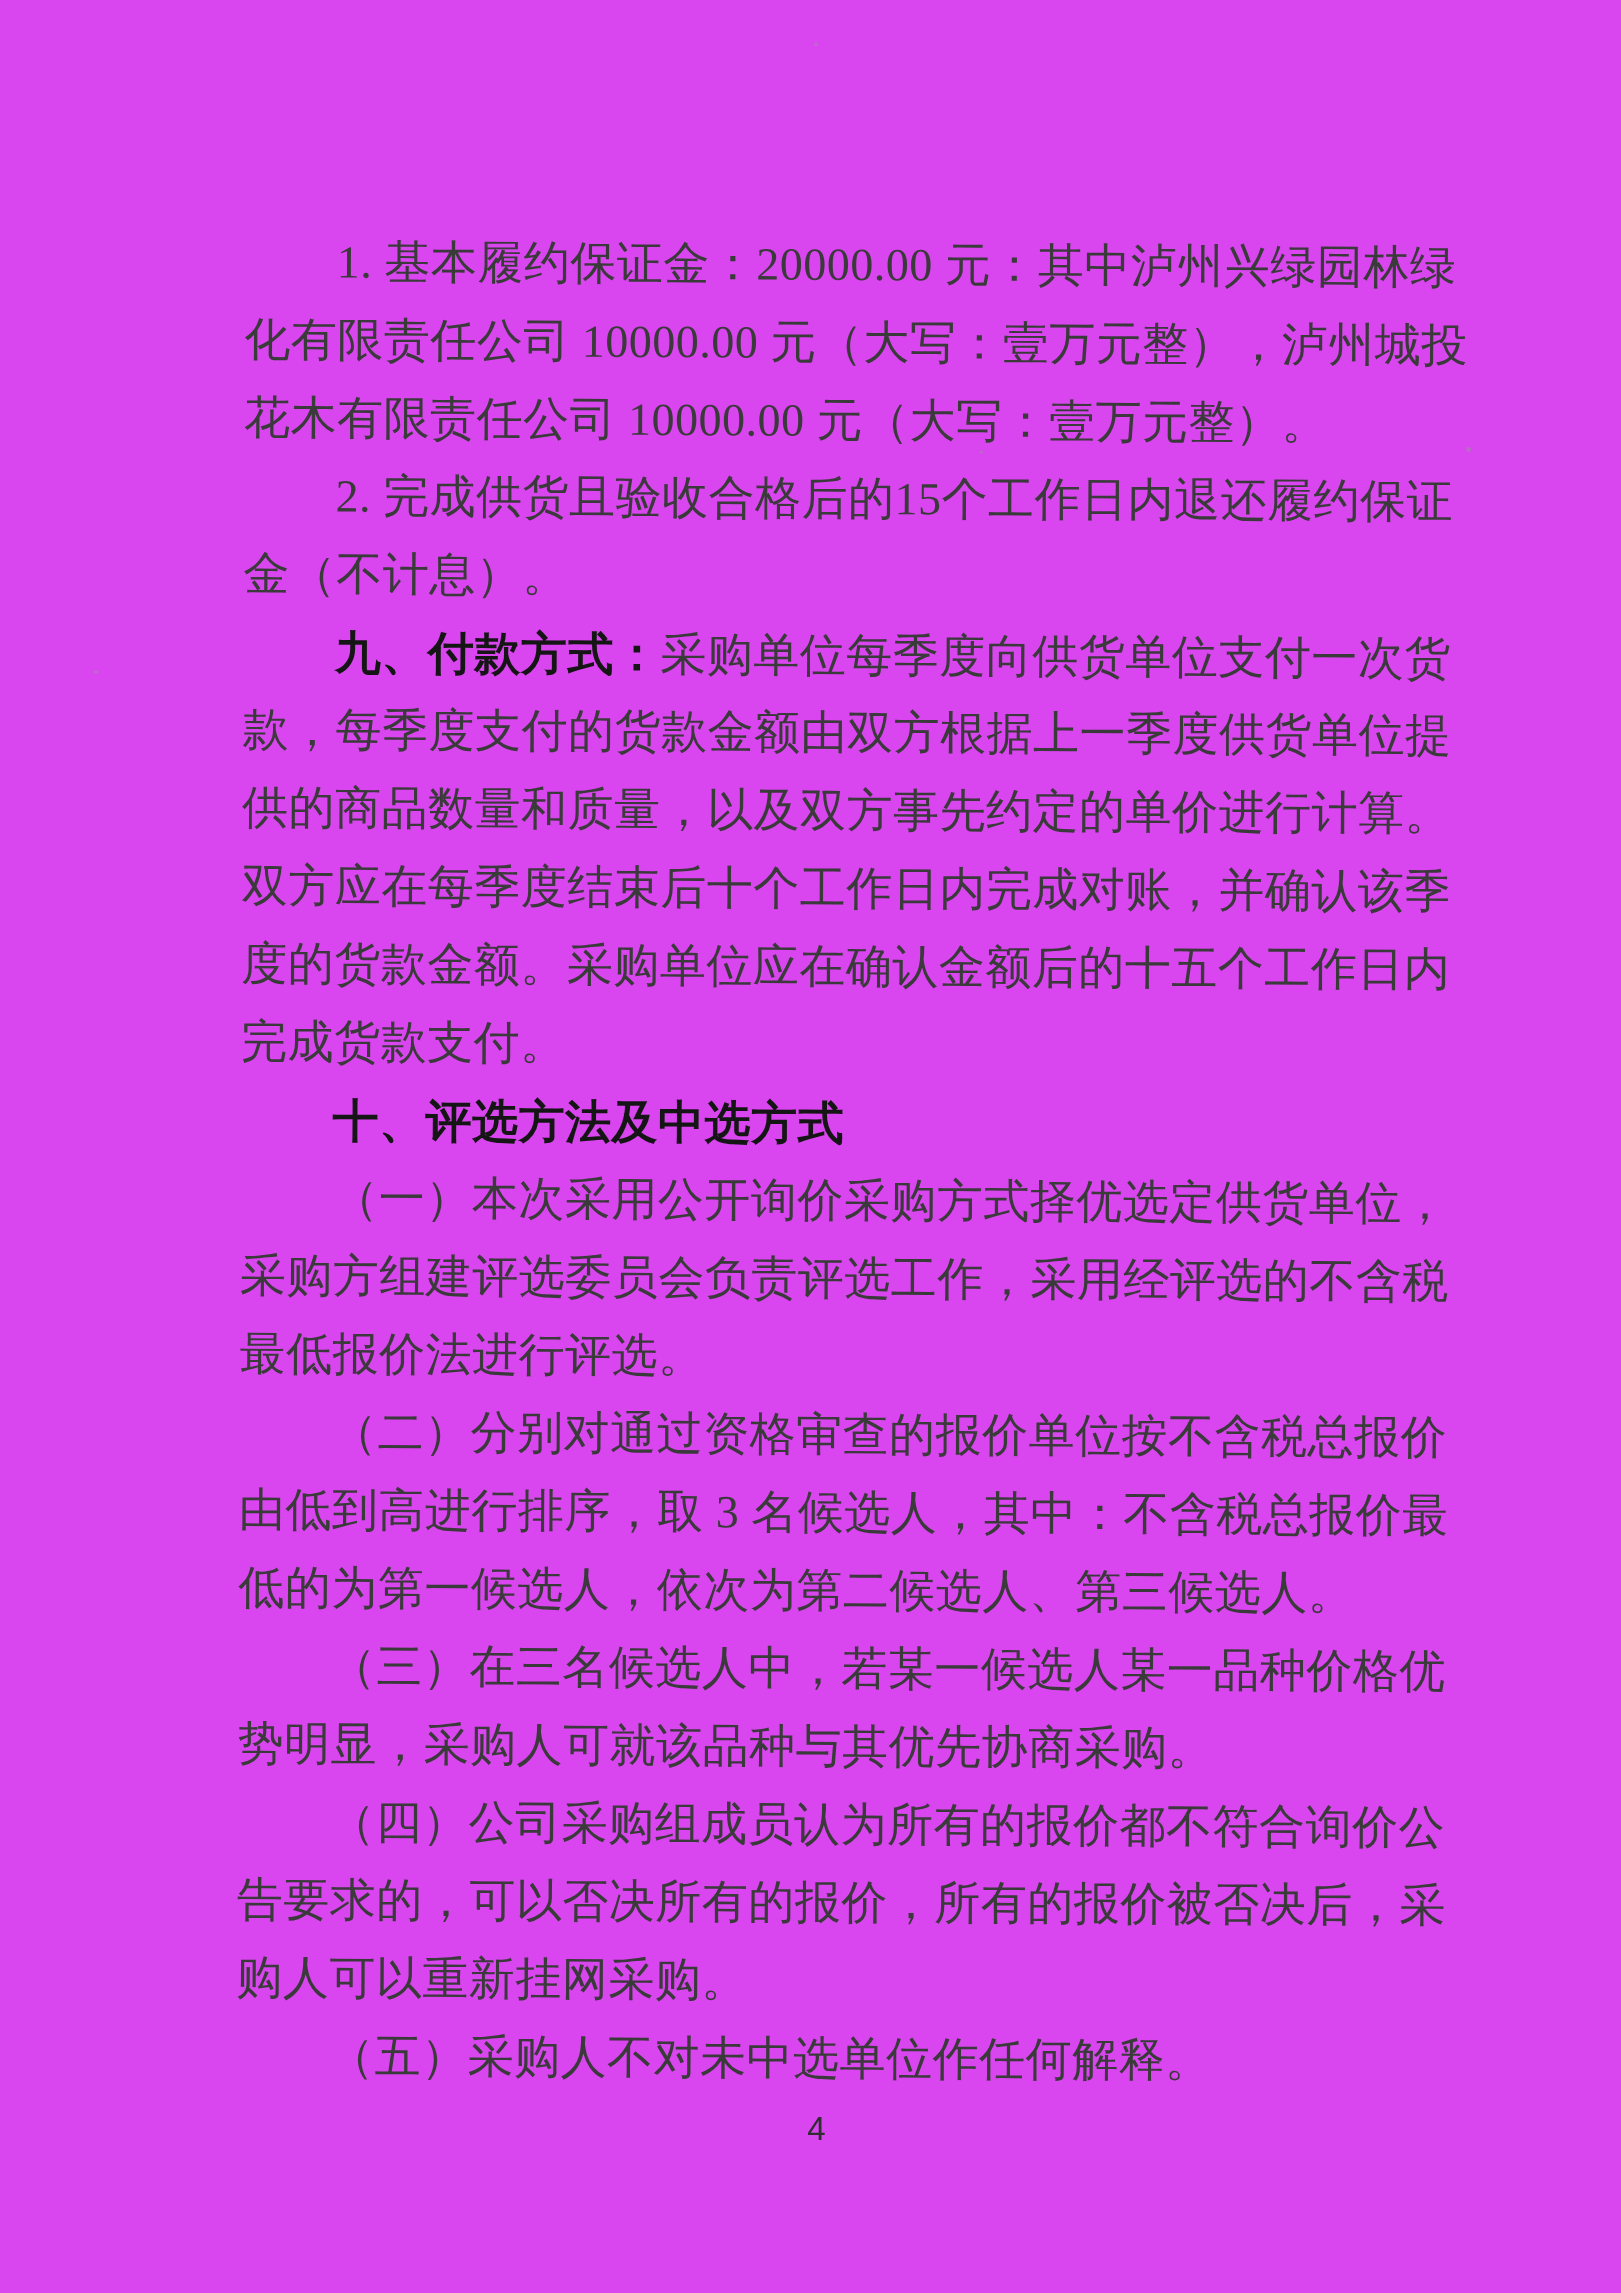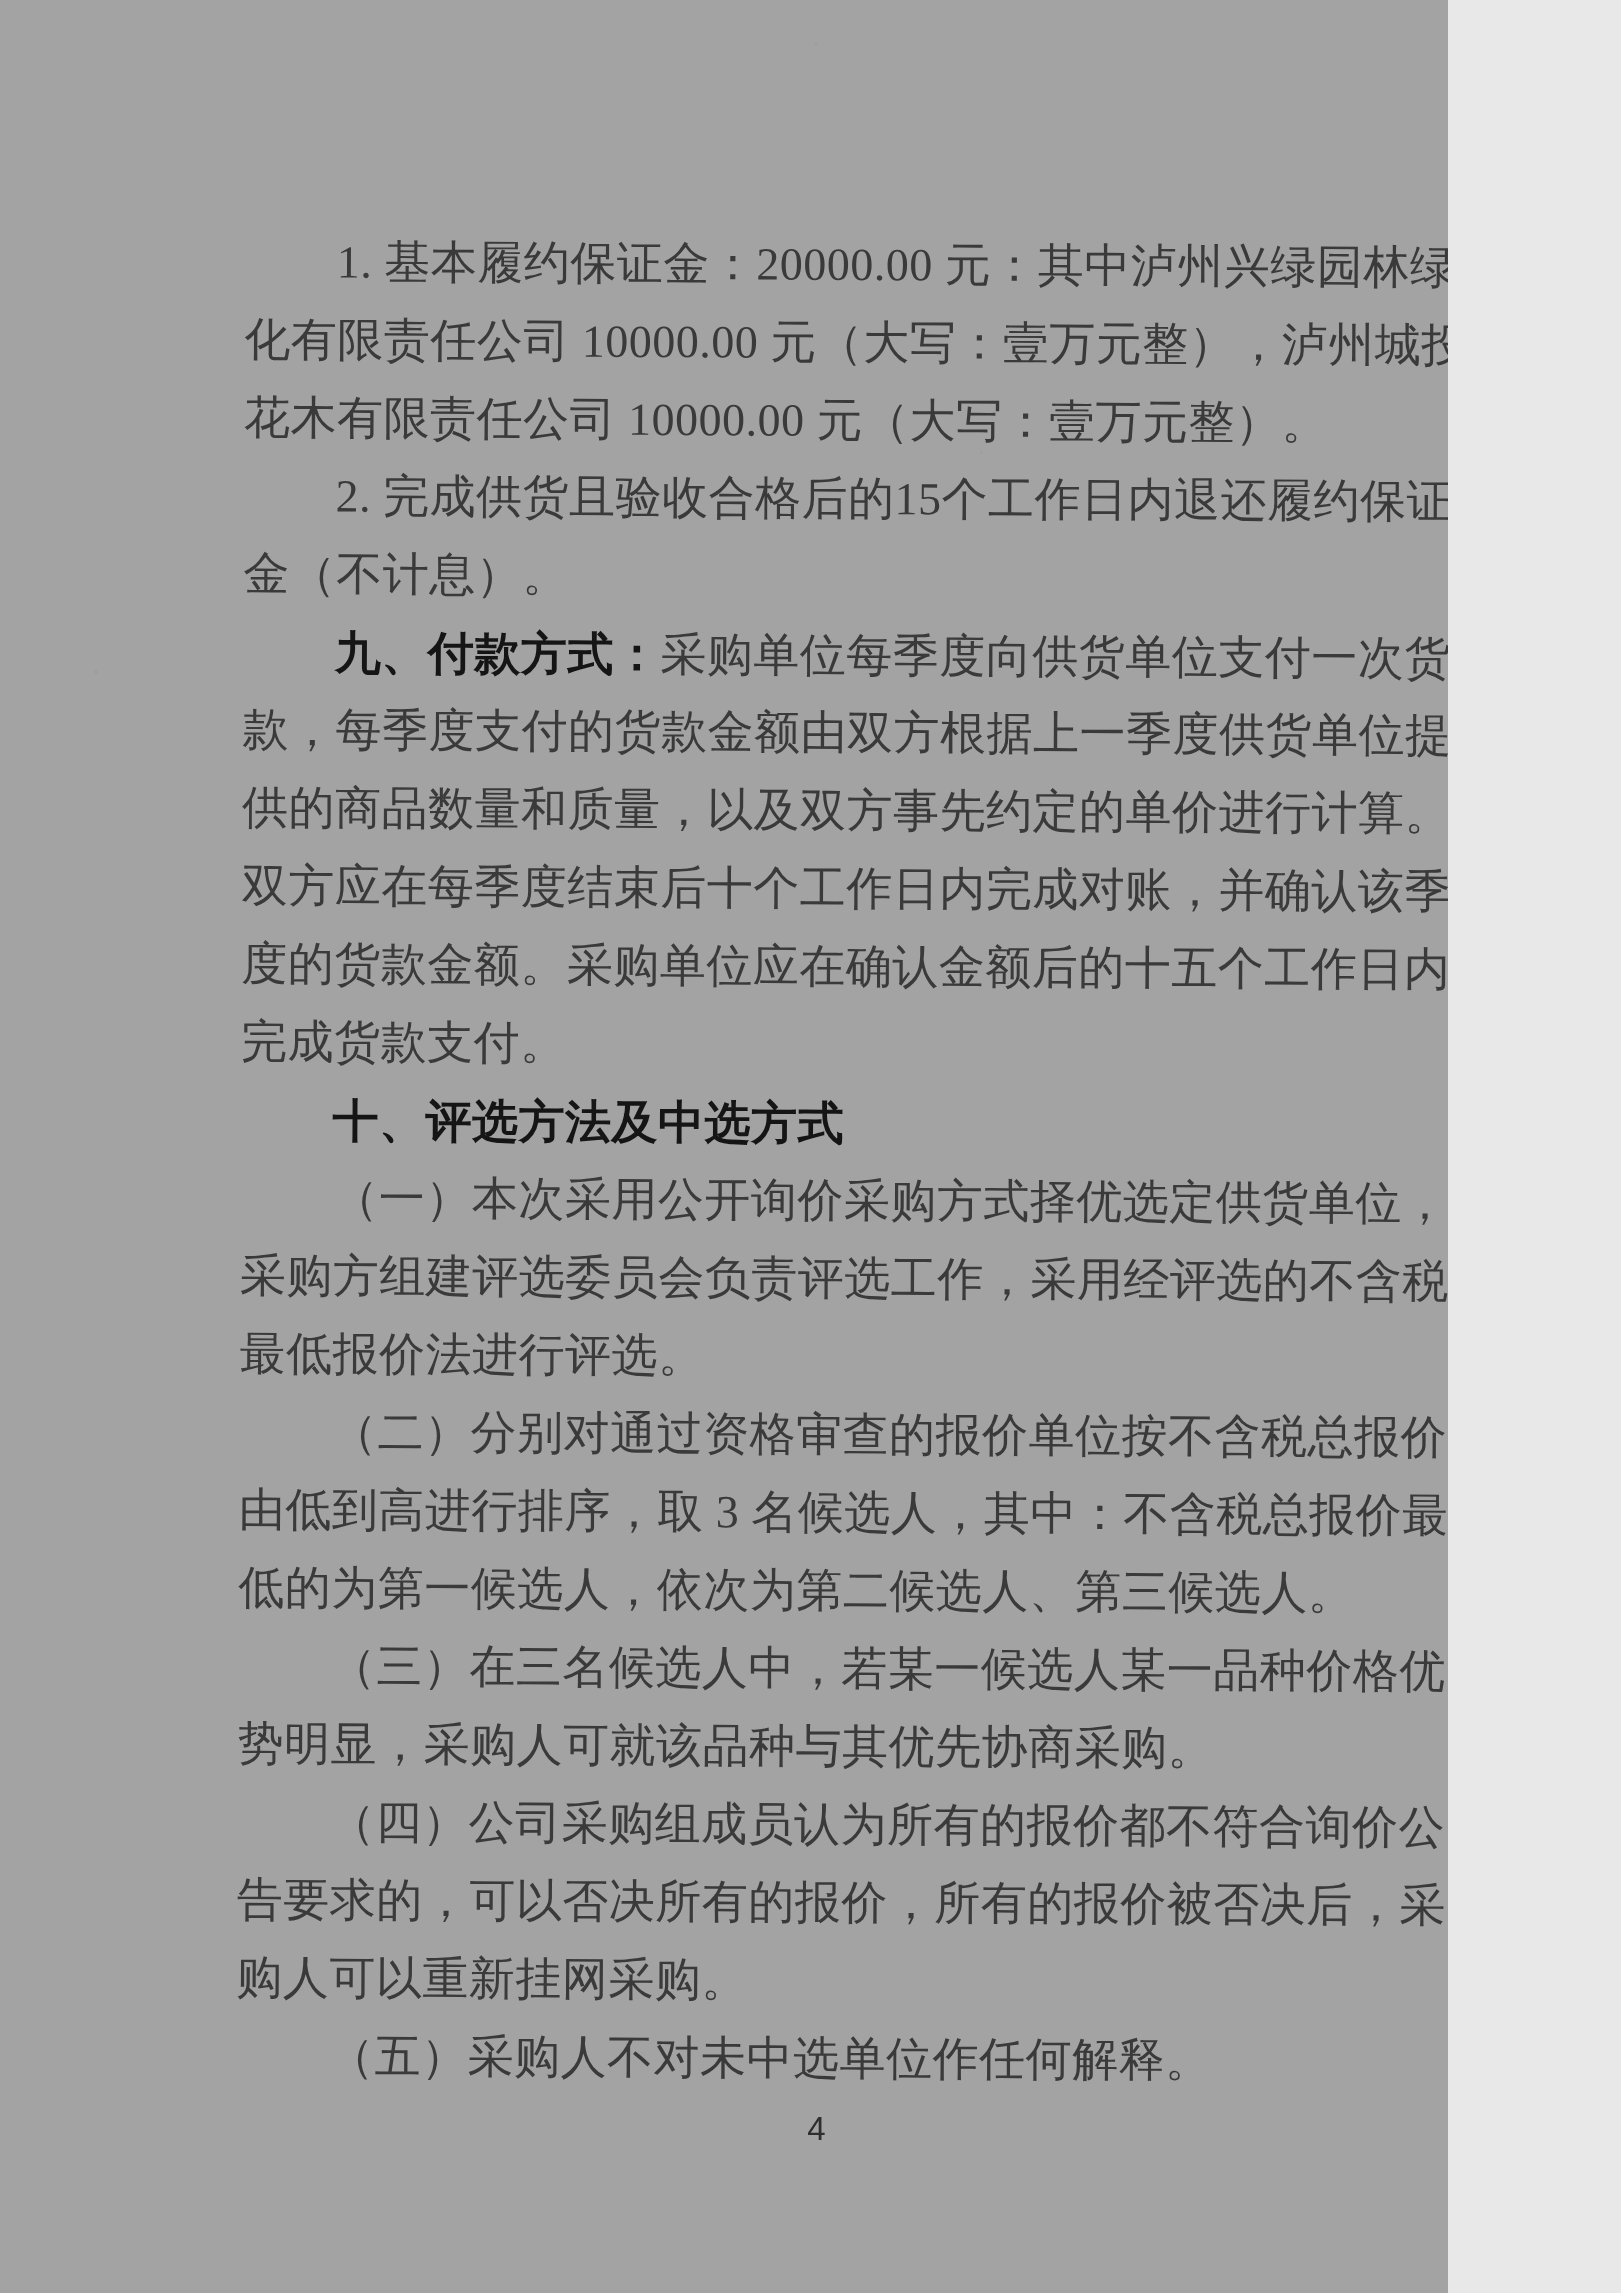--- a/index.html
+++ b/index.html
@@ -2,23 +2,23 @@
 <html><head>
 <meta charset="utf-8">
 <style>
   html, body {
     margin: 0;
     padding: 0;
     background: #e8e8e8;
   }
   .page {
     position: relative;
-    width: 1448px;
+    width: 1621px;
     height: 2294px;
-    background: #a3a3a3;
+    background: #d946ef;
     overflow: hidden;
     font-family: "Liberation Serif", "DejaVu Serif", serif;
   }
   .content {
     position: absolute;
     left: 245px;
     top: 223px;
     width: 1143px;
     transform: rotate(0.28deg);
     transform-origin: 0 0;

